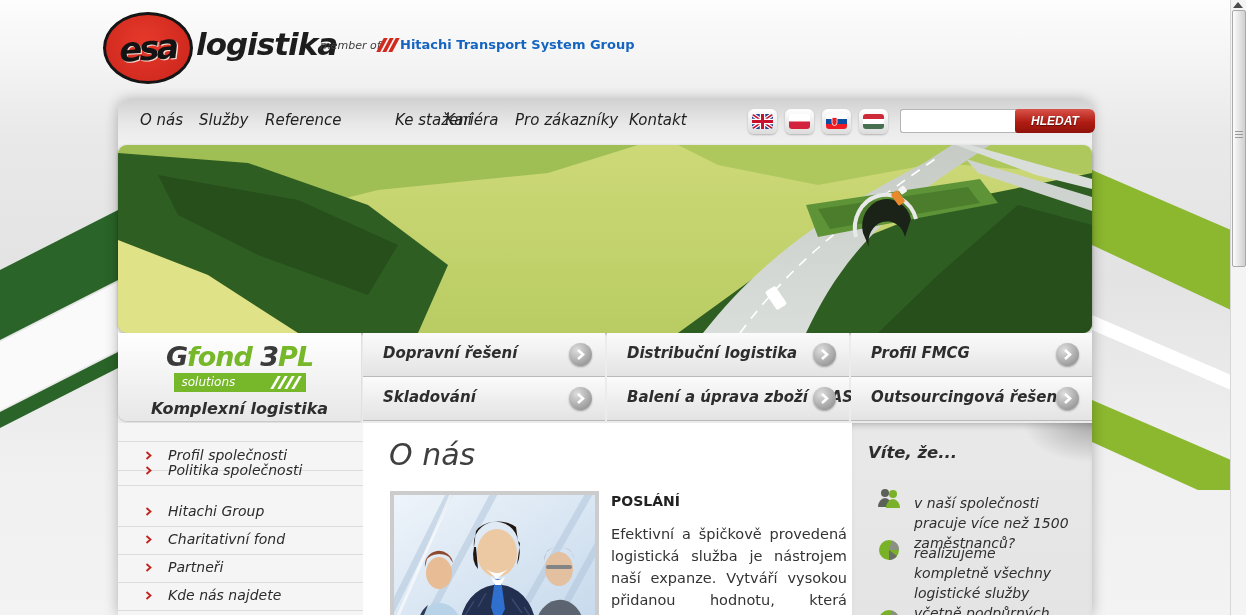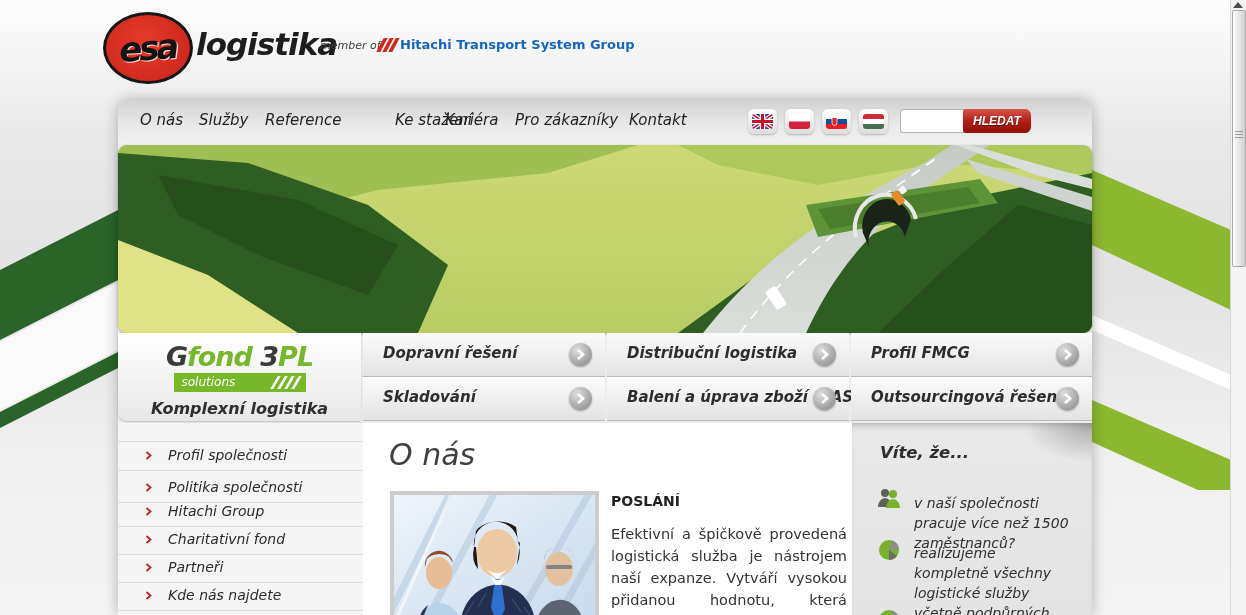--- a/index.html
+++ b/index.html
@@ -28,21 +28,21 @@
   
   #navbar{left:0;top:0;width:974px;height:45px;border-radius:10px 10px 0 0;
     background:linear-gradient(180deg,#d2d2d2 0%,#e9e9e9 55%,#f1f1f1 100%);}
   .nav-item{position:absolute;top:11px;font-style:italic;font-size:15px;color:#1f1f1f;cursor:pointer;white-space:nowrap;}
   .flag-btn{position:absolute;top:9px;width:29px;height:25px;border-radius:6px;cursor:pointer;
     background:linear-gradient(180deg,#ffffff,#dcdcdc);box-shadow:0 1px 2px rgba(0,0,0,.25);
     display:flex;align-items:center;justify-content:center;}
   .flag-btn svg{border-radius:3px;display:block;}
   #search-input{position:absolute;left:782px;top:9px;width:115px;height:22px;border:1px solid #b5b5b5;
     border-right:none;border-radius:3px 0 0 3px;padding:0 6px;font-size:12px;background:#fff;outline:none;}
-  #search-btn{position:absolute;left:845px;top:9px;width:68px;height:24px;border:none;cursor:pointer;
+  #search-btn{position:absolute;left:897px;top:9px;width:80px;height:24px;border:none;cursor:pointer;
     background:linear-gradient(180deg,#d9534a 0%,#b01c13 55%,#8f120b 100%);
     border-radius:3px 6px 6px 3px;color:#fff;font-style:italic;font-weight:bold;font-size:12px;
     text-shadow:0 1px 1px rgba(0,0,0,.5);}
 
   
   #hero{left:0;top:45px;width:974px;height:188px;border-radius:9px;overflow:hidden;box-shadow:0 1px 3px rgba(0,0,0,.3);}
 
   
   #promo-box{left:0;top:233px;width:243px;height:88px;background:linear-gradient(180deg,#ffffff,#e7e7e7);
     border-radius:0 0 0 9px;text-align:center;box-shadow:0 1px 2px rgba(0,0,0,.2);}
@@ -72,21 +72,21 @@
   #photo{position:absolute;left:27px;top:68px;width:201px;height:130px;border:4px solid #cccccc;background:#dde8f2;overflow:hidden;}
   #section-heading{position:absolute;left:248px;top:70px;font-weight:bold;font-size:14px;color:#222;}
   #paragraph{position:absolute;left:248px;top:100px;width:236px;font-size:14.5px;color:#333;
     line-height:22px;text-align:justify;}
 
   #col-right{left:734px;top:323px;width:240px;height:192px;
     background:linear-gradient(180deg,#e9e9e9,#e4e4e4);
     box-shadow:inset 0 6px 8px -6px rgba(0,0,0,.35);}
   #facts-corner{position:absolute;right:0;top:0;width:70px;height:40px;
     background:radial-gradient(ellipse at 100% 0%,rgba(90,90,90,.45),rgba(0,0,0,0) 70%);}
-  #facts-title{position:absolute;left:28px;top:20px;font-style:italic;font-weight:bold;font-size:16.5px;color:#2d2d2d;}
+  #facts-title{position:absolute;left:16px;top:20px;font-style:italic;font-weight:bold;font-size:16.5px;color:#2d2d2d;}
   .fact{position:absolute;left:24px;width:196px;}
   .fact .ficon{position:absolute;left:0;top:2px;}
   .fact .ftext{position:absolute;left:38px;top:8px;width:160px;font-style:italic;font-size:14px;color:#2f2f2f;line-height:20px;}
 
   
   #scrollbar{right:0;top:0;width:15px;height:615px;background:#f4f4f4;border-left:1px solid #d7d7d7;}
   #sb-up{position:absolute;left:2px;top:2px;width:0;height:0;border-left:5px solid transparent;
     border-right:5px solid transparent;border-bottom:6px solid #4c4c4c;}
   #sb-thumb{position:absolute;left:1px;top:10px;width:12px;height:255px;border:1px solid #a9a9a9;border-radius:2px;
     background:linear-gradient(90deg,#fdfdfd,#cfcfcf);}
@@ -263,21 +263,21 @@
     </div>
 
     <div id="col-left" class="abs">
       <div class="topline"></div>
       <div class="side-item" style="top:19px;">
         <svg class="chev" width="7" height="9" viewBox="0 0 7 9">
             <polyline points="1.5,1 5.5,4.5 1.5,8" fill="none" stroke="#c0211a" stroke-width="1.8"></polyline>
           </svg>
         <span class="lbl">Profil společnosti</span>
       </div>
-      <div class="side-item" style="top:51px;">
+      <div class="side-item" style="top:34px;">
         <svg class="chev" width="7" height="9" viewBox="0 0 7 9">
             <polyline points="1.5,1 5.5,4.5 1.5,8" fill="none" stroke="#c0211a" stroke-width="1.8"></polyline>
           </svg>
         <span class="lbl">Politika společnosti</span>
       </div>
       <div class="side-item" style="top:75px;">
         <svg class="chev" width="7" height="9" viewBox="0 0 7 9">
             <polyline points="1.5,1 5.5,4.5 1.5,8" fill="none" stroke="#c0211a" stroke-width="1.8"></polyline>
           </svg>
         <span class="lbl">Hitachi Group</span>

